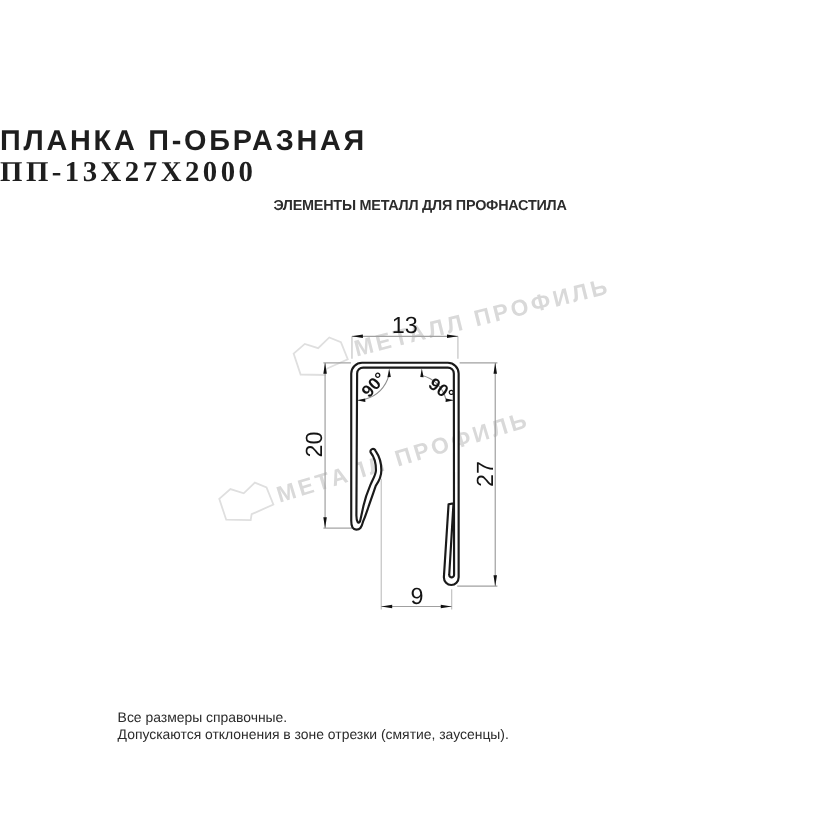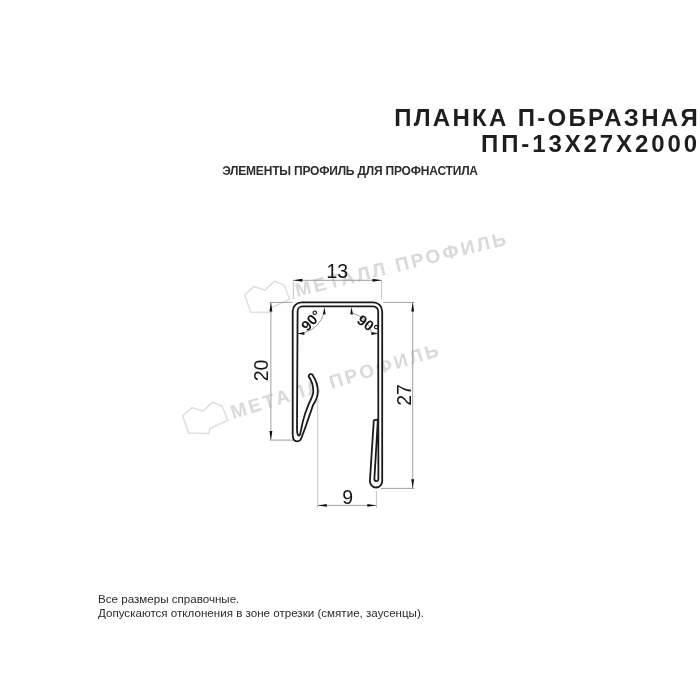--- a/index.html
+++ b/index.html
@@ -1,30 +1,30 @@
 <!DOCTYPE html>
 <html><head>
 <meta charset="utf-8">
 <style>
   html,body{margin:0;padding:0;}
   body{width:700px;height:700px;background:#ffffff;position:relative;overflow:hidden;
        font-family:"Liberation Sans", sans-serif;}
-  .title{position:absolute;left:0;top:105px;width:700px;text-align:right;
+  .title{position:absolute;left:0;top:105px;width:700px;text-align:left;
          font-size:24px;font-weight:bold;line-height:25.5px;color:#1e1e1e;letter-spacing:2.3px;}
-  .title .l2{letter-spacing:2.9px;}
+  .title .l2{letter-spacing:2.9px;font-family:Liberation Serif, serif;}
   .subtitle{position:absolute;left:0;top:163.8px;width:700px;text-align:center;
          font-size:12px;font-weight:bold;line-height:14px;color:#2c2c2c;letter-spacing:-0.2px;}
   .footer{position:absolute;left:98px;top:591.5px;font-size:11.6px;line-height:14.6px;color:#2b2b2b;}
 </style>
 </head>
 <body>
 
 <div class="title">ПЛАНКА П-ОБРАЗНАЯ<br><span class="l2">ПП-13Х27Х2000</span></div>
 
-<div class="subtitle">ЭЛЕМЕНТЫ ПРОФИЛЬ ДЛЯ ПРОФНАСТИЛА</div>
+<div class="subtitle">ЭЛЕМЕНТЫ МЕТАЛЛ ДЛЯ ПРОФНАСТИЛА</div>
 
 <svg width="700" height="700" viewBox="0 0 700 700" style="position:absolute;left:0;top:0;" xmlns="http://www.w3.org/2000/svg">
   <defs>
 
     <path id="mplogo" d="M0 0 L9.3 -8.1 L20.4 -4.6 L29.7 -13.5 L39.4 -9.6 L45.1 4.7 L27.0 12.8 L26.2 17.8 L5.8 17.4 Z" fill="none" stroke="#dfdfdf" stroke-width="1.5"></path>
   </defs>
 
   <use href="#mplogo" x="0" y="0" transform="translate(244.7,294.7)"></use>
 
   <text transform="translate(297,297) rotate(-14)" font-size="19" font-weight="bold" fill="#d9d9d9" letter-spacing="2.6">МЕТАЛЛ ПРОФИЛЬ</text>

